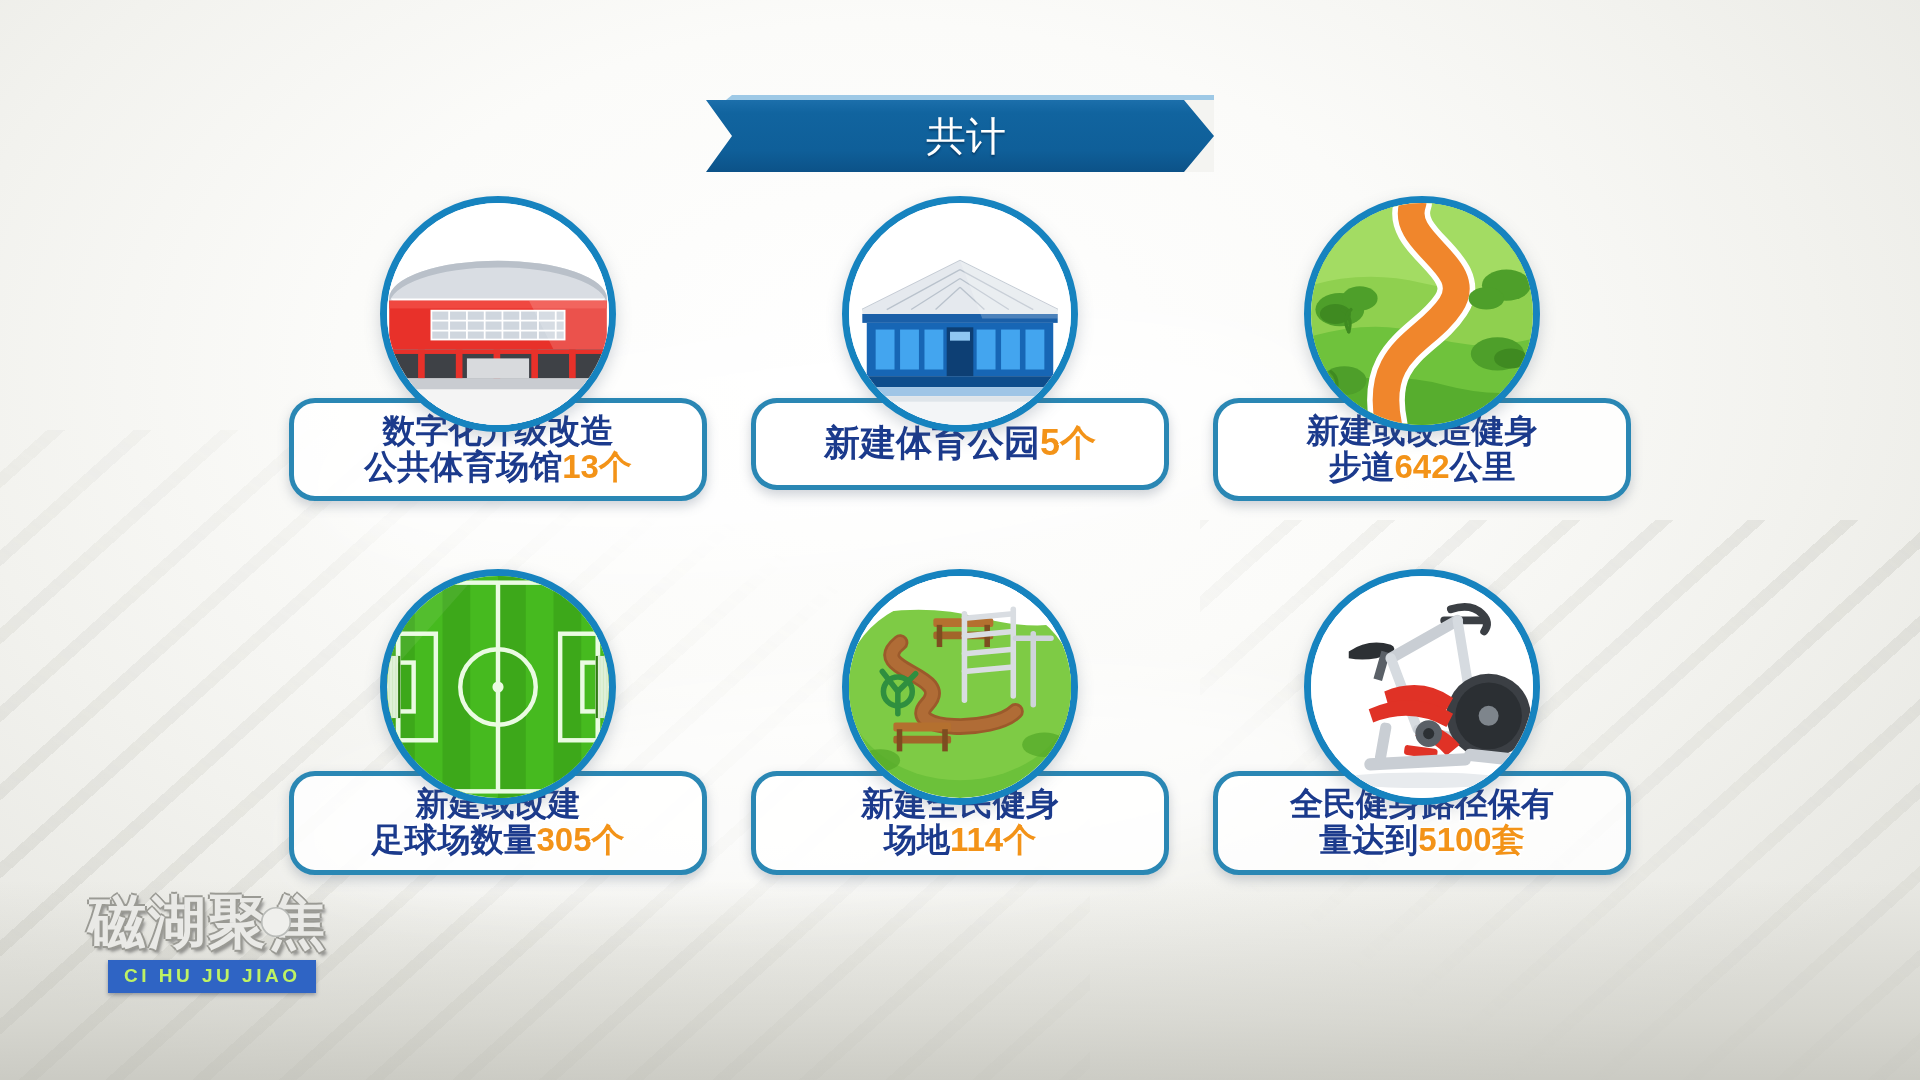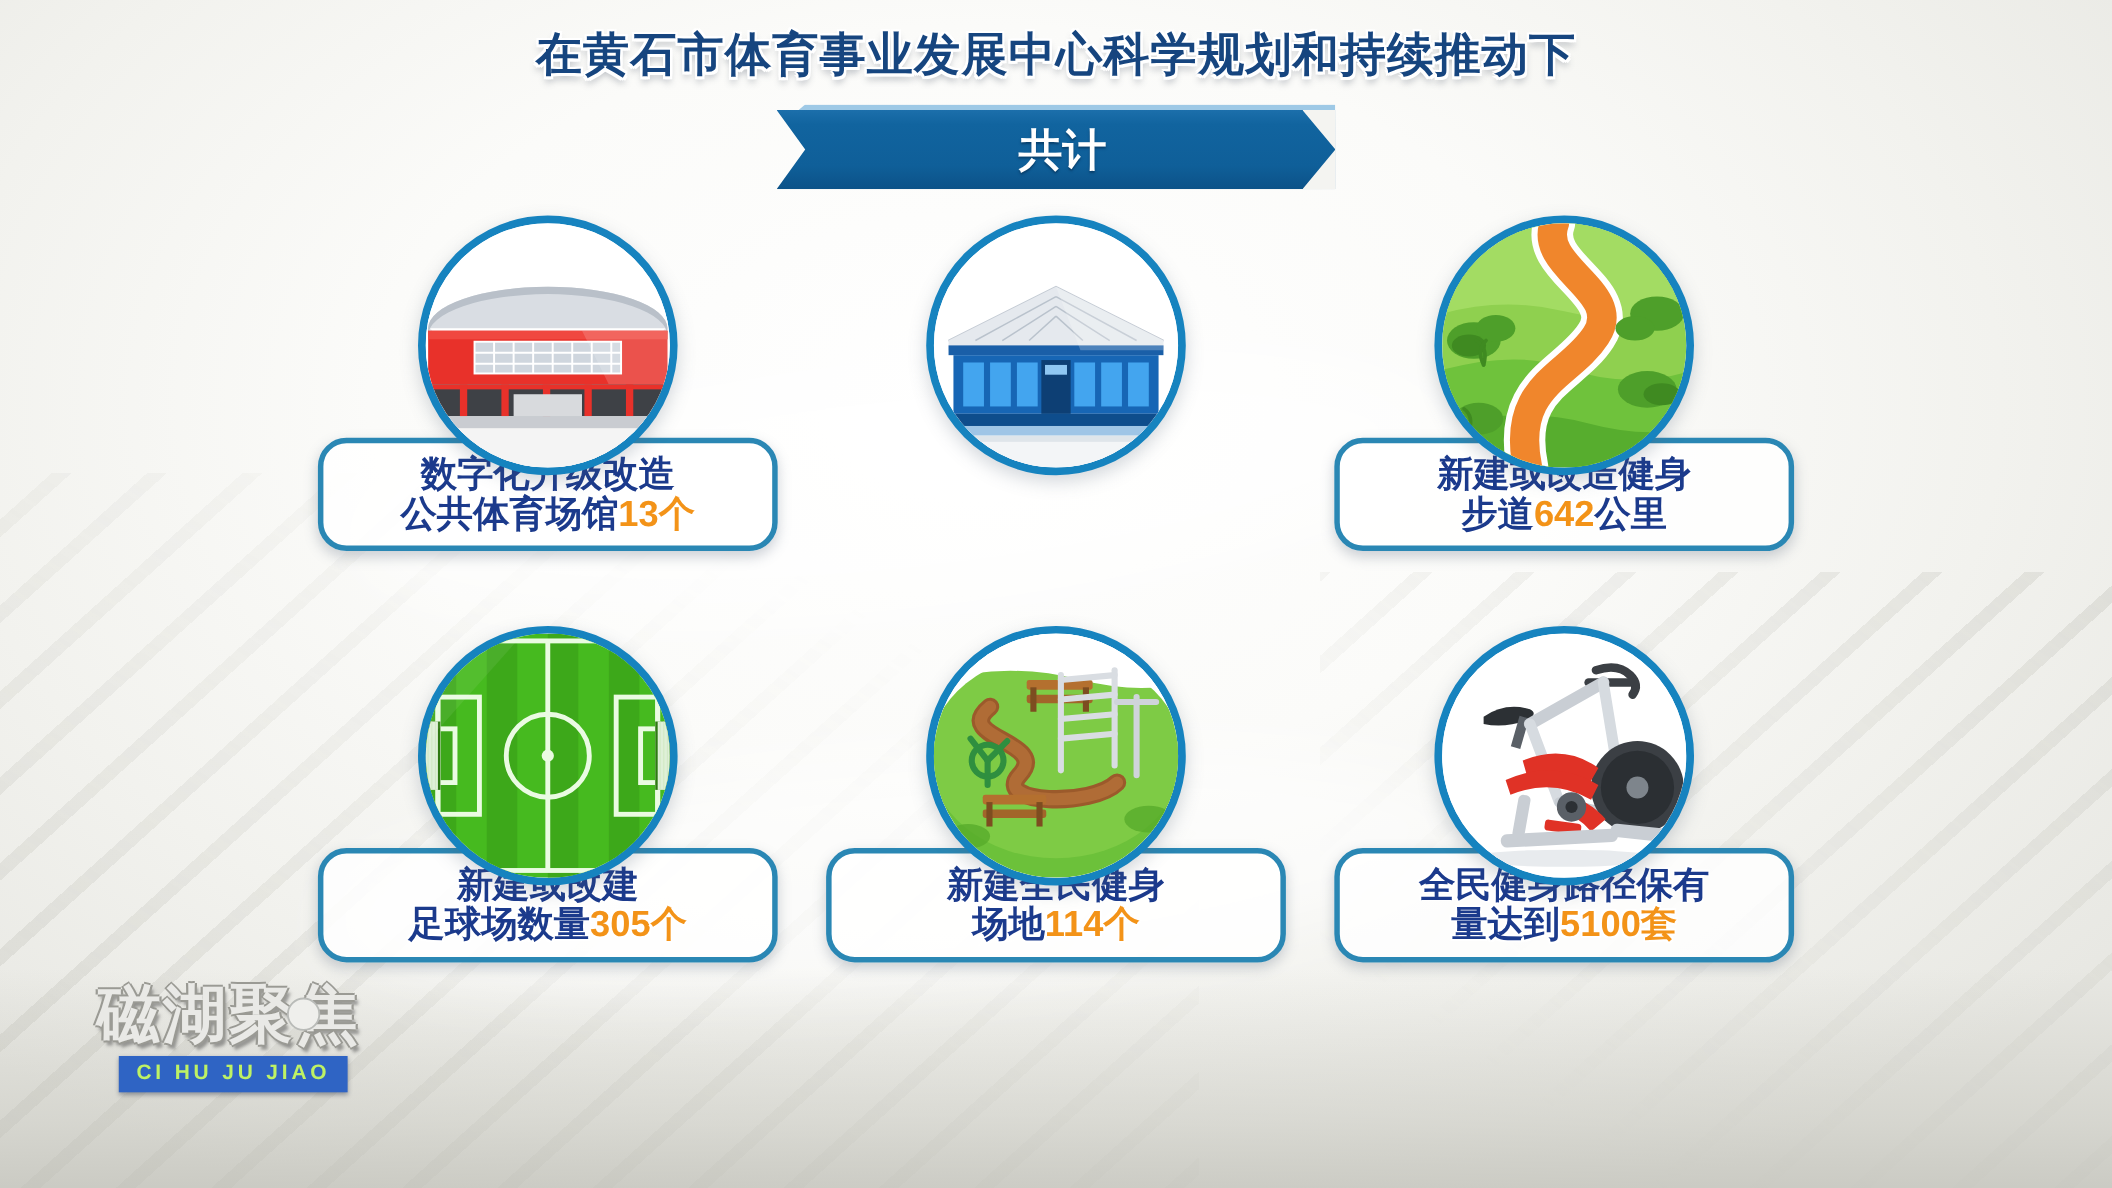--- a/index.html
+++ b/index.html
@@ -80,21 +80,21 @@
     clip-path:polygon(100% 0, 100% 100%, 0 100%, 100% 50%, 0 0);
   }
   #ribbon-top-edge{
     position:absolute;left:20px;right:0;top:-5px;height:5px;
     background:#9ec9e6;
     clip-path:polygon(6px 0,100% 0,100% 100%,0 100%);
   }
   #ribbon-text{
     position:absolute;inset:0;display:flex;align-items:center;justify-content:center;
     gap:14px;padding-left:12px;
-    font-size:40px;font-weight:bold;white-space:nowrap;
+    font-size:40px;font-weight:normal;white-space:nowrap;
   }
   #ribbon-label{color:#ffffff;text-shadow:0 2px 2px rgba(0,30,60,.5);}
   #ribbon-value{color:#f6dd7e;font-size:44px;text-shadow:0 2px 2px rgba(0,30,60,.55);}
 
   
   #grid{position:absolute;left:0;right:0;top:196px;}
   .row{display:flex;justify-content:center;gap:44px;}
   .row + .row{margin-top:68px;}
   .card{width:418px;position:relative;display:flex;flex-direction:column;align-items:center;}
 
@@ -150,21 +150,20 @@
 </head>
 <body>
 
 <div id="stage">
   <div id="stripes-left"></div>
   <div id="stripes-right"></div>
   <div class="swoosh" id="sw1"></div>
   <div class="swoosh" id="sw2"></div>
   <div id="floor-shade"></div>
 
-  <div id="headline">在黄石市体育事业发展中心科学规划和持续推动下</div>
 
   <div id="ribbon-wrap">
     <div id="ribbon"></div>
     <div id="ribbon-top-edge"></div>
     <div id="ribbon-notch-r"></div>
     <div id="ribbon-text">
       <span id="ribbon-label">共计</span>
     </div>
   </div>
 
@@ -245,20 +244,25 @@
                 <rect x="159" y="114" width="17" height="36"></rect>
             </g>
             <rect x="88" y="112" width="24" height="44" fill="#0d3f74"></rect>
             <rect x="91" y="116" width="18" height="8" fill="#8fc7f2"></rect>
             <rect x="16" y="156" width="168" height="10" fill="#0e4d8c"></rect>
             <rect x="16" y="166" width="168" height="8" fill="#9fc5e6"></rect>
             <rect x="2" y="174" width="196" height="26" fill="#f3f5f7"></rect>
             <rect x="2" y="174" width="196" height="5" fill="#dfe5ea"></rect>
             <path d="M100 52 L188 96 L188 104 L120 104 Z" fill="#ffffff" opacity=".22"></path>
           </svg>
+        </div>
+        <div class="pill">
+          <div class="txt one-line">
+            <span>新建体育公园</span><span class="num">5</span><span class="num">个</span>
+          </div>
         </div>
       </div>
 
       <div class="card">
         <div class="circle">
           <svg viewBox="0 0 200 200">
             <rect x="0" y="0" width="200" height="200" fill="#8fd04f"></rect>
             <path d="M0 0 H200 V70 Q150 84 100 72 Q50 60 0 74 Z" fill="#a3dc63"></path>
             <path d="M0 120 Q60 104 100 118 Q150 136 200 122 V200 H0 Z" fill="#6fc23c"></path>
             <path d="M0 165 Q70 150 120 164 Q165 176 200 168 V200 H0 Z" fill="#57ad2e"></path>

